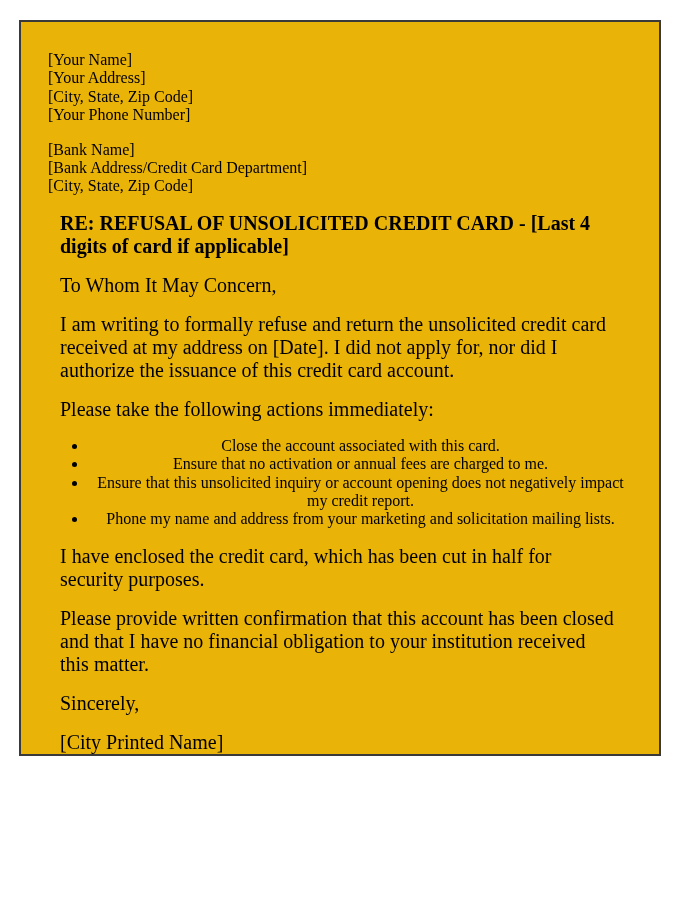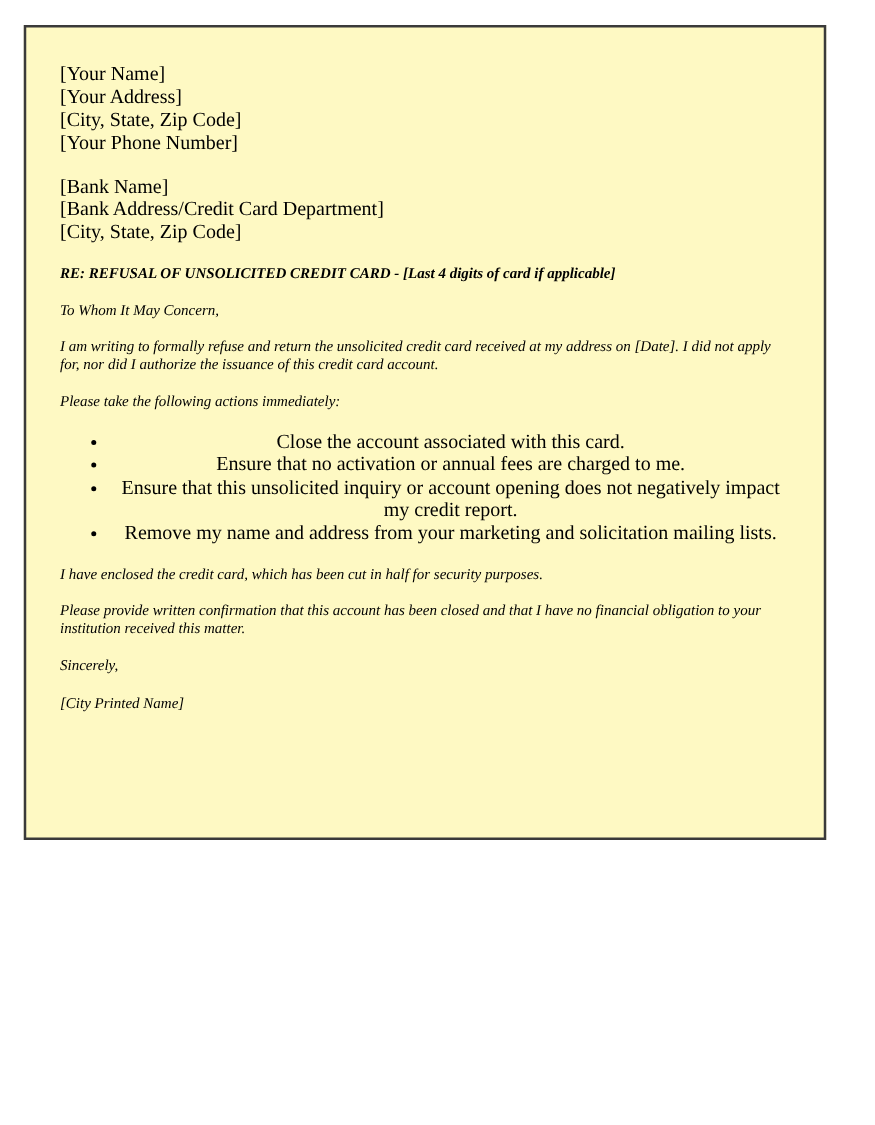--- a/index.html
+++ b/index.html
@@ -12,32 +12,31 @@
     height: 900px;
     position: relative;
     font-family: "Liberation Serif", serif;
     color: #000000;
   }
   .letter-box {
     position: absolute;
     left: 19px;
     top: 20px;
     width: 642px;
-    height: 652px;
+    height: 736px;
     box-sizing: border-box;
     border: 2px solid #3a3a3a;
     padding: 29px 28px 0 27px;
-    background: #fef9c3;
+    background: #eab308;
     overflow: hidden;
   }
   .letter-box p {
-    margin: 16px 0;
-    font-size: 12px;
+    margin: 16px 12px;
+    font-size: 20px;
     line-height: 1.15;
-    font-style: italic;
   }
   .letter-box p:first-child {
     margin-top: 0;
   }
   .address-block div {
     font-size: 16px;
     line-height: 1.15;
   }
   .address-block {
     margin: 16px 0;
@@ -83,21 +82,21 @@
   <p>To Whom It May Concern,</p>
 
   <p>I am writing to formally refuse and return the unsolicited credit card received at my address on [Date]. I did not apply for, nor did I authorize the issuance of this credit card account.</p>
 
   <p>Please take the following actions immediately:</p>
 
   <ul class="actions-list">
     <li>Close the account associated with this card.</li>
     <li>Ensure that no activation or annual fees are charged to me.</li>
     <li>Ensure that this unsolicited inquiry or account opening does not negatively impact my credit report.</li>
-    <li>Remove my name and address from your marketing and solicitation mailing lists.</li>
+    <li>Phone my name and address from your marketing and solicitation mailing lists.</li>
   </ul>
 
   <p>I have enclosed the credit card, which has been cut in half for security purposes.</p>
 
   <p>Please provide written confirmation that this account has been closed and that I have no financial obligation to your institution received this matter.</p>
 
   <p>Sincerely,</p>
 
 
   <p>[City Printed Name]</p>

